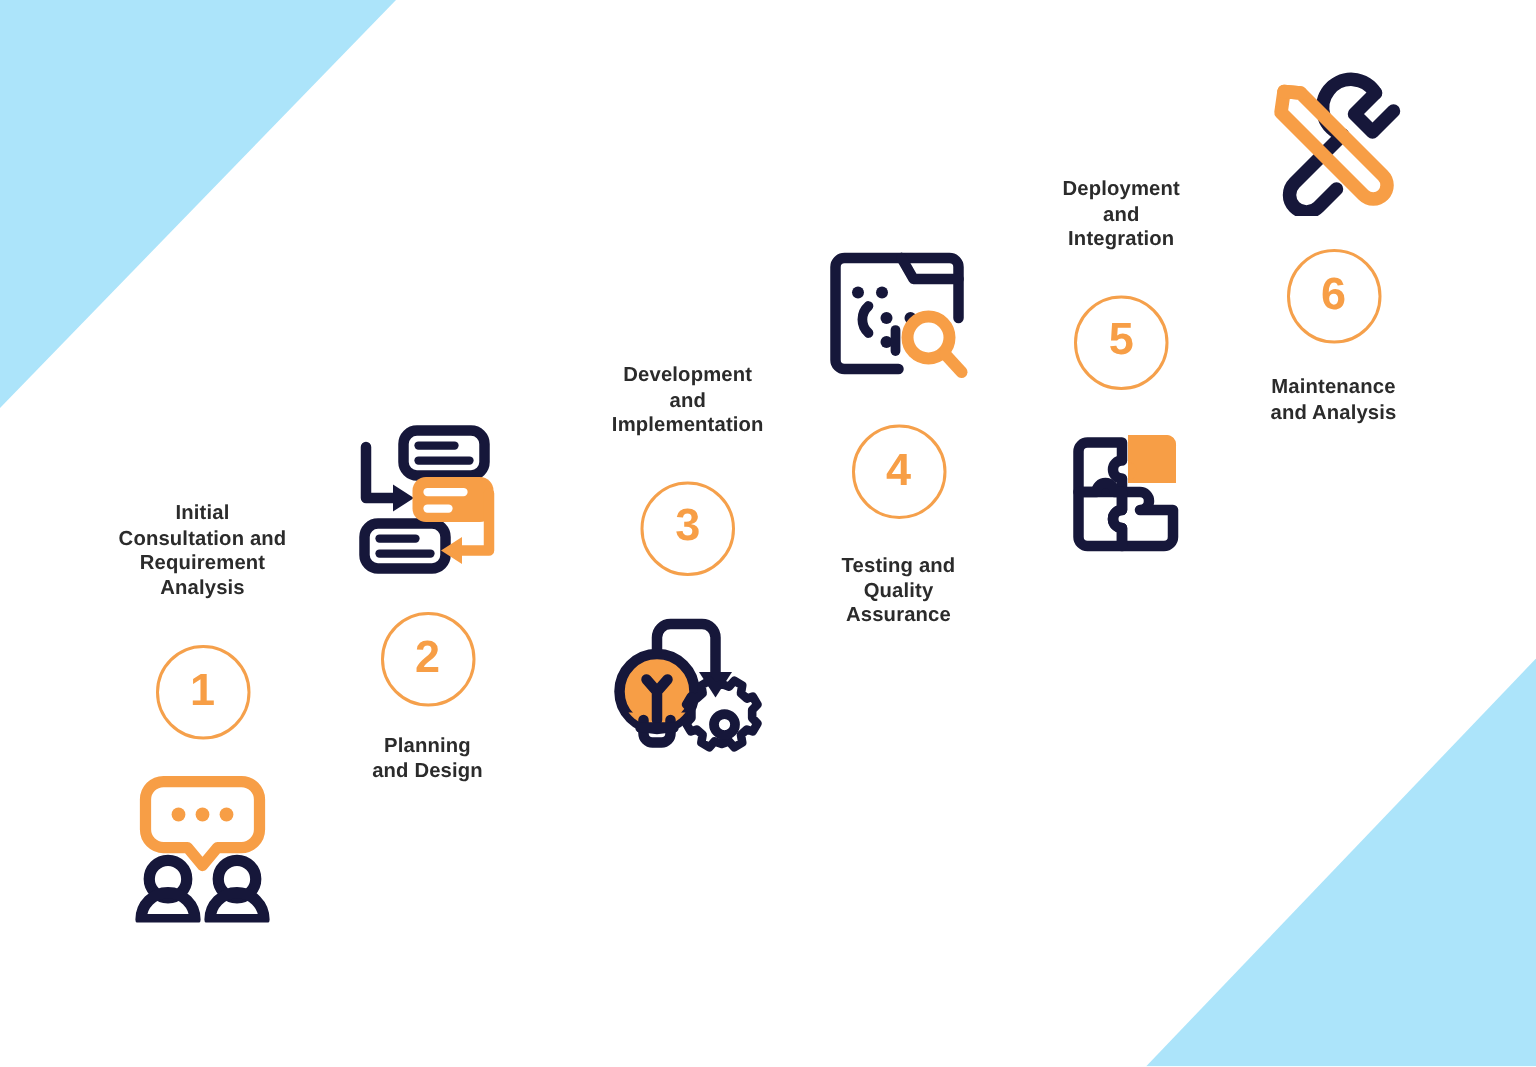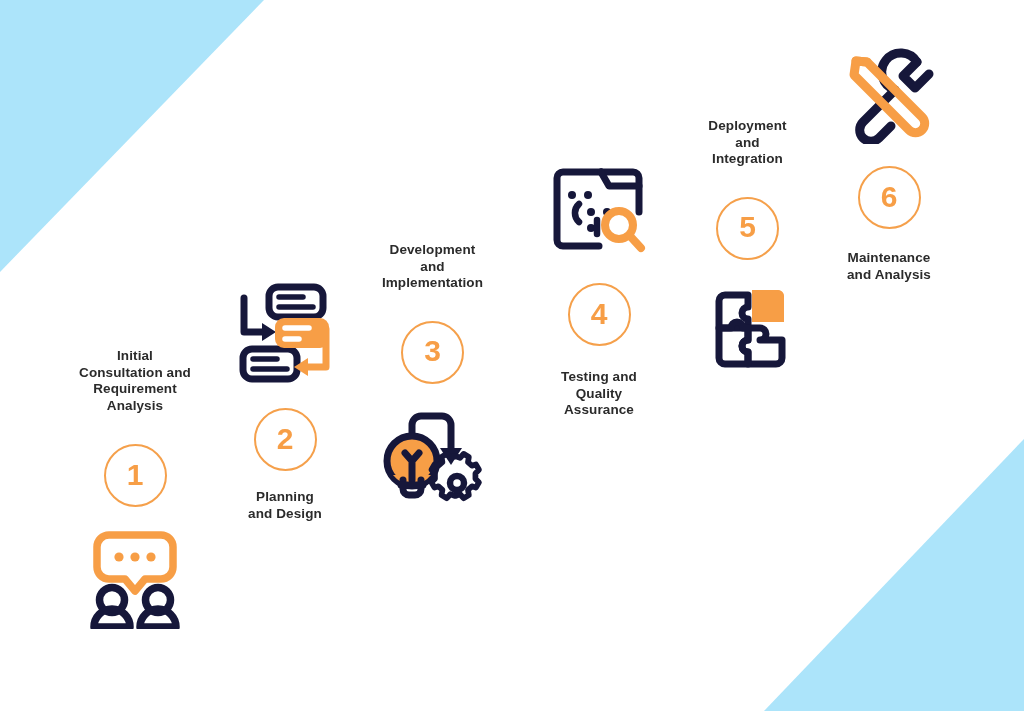--- a/index.html
+++ b/index.html
@@ -79,21 +79,21 @@
 
 <div id="stage">
 
   <svg class="corner-shape corner-tl" viewBox="0 0 264 272" width="264" height="272">
     <polygon points="0,0 264,0 0,272" fill="#ACE4FA"></polygon>
   </svg>
   <svg class="corner-shape corner-br" viewBox="0 0 260 272" width="260" height="272">
     <polygon points="260,0 260,272 0,272" fill="#ACE4FA"></polygon>
   </svg>
 
-  <div class="step order-label-badge-icon" style="left:45px; top:348px; width:180px;">
+  <div class="step order-label-badge-icon" style="left:45px; top:334px; width:180px;">
     <div class="step-label">Initial
 Consultation and
 Requirement
 Analysis</div>
     <div class="step-badge" style="margin-top:30px;">
       <span>1</span>
     </div>
     <div class="step-icon" style="margin-top:22px;">
       <svg width="104" height="100" viewBox="0 0 104 100">
         <g fill="none" stroke="#F79E46" stroke-width="7.5" stroke-linecap="round" stroke-linejoin="round">
@@ -142,21 +142,21 @@
         </g>
       </svg>
     </div>
     <div class="step-badge" style="margin-top:24px;">
       <span>2</span>
     </div>
     <div class="step-label" style="margin-top:18px;">Planning
 and Design</div>
   </div>
 
-  <div class="step order-label-badge-icon" style="left:350px; top:242px; width:165px;">
+  <div class="step order-label-badge-icon" style="left:376px; top:242px; width:165px;">
     <div class="step-label">Development
 and
 Implementation</div>
     <div class="step-badge" style="margin-top:29px;">
       <span>3</span>
     </div>
     <div class="step-icon" style="margin-top:23px;">
       <svg width="104" height="98" viewBox="0 0 104 98">
         <g fill="none" stroke="#16173A" stroke-width="7" stroke-linecap="round" stroke-linejoin="round">
           <path d="M31 27 V18 a9 9 0 0 1 9 -9 H61 a9 9 0 0 1 9 9 V44"></path>

